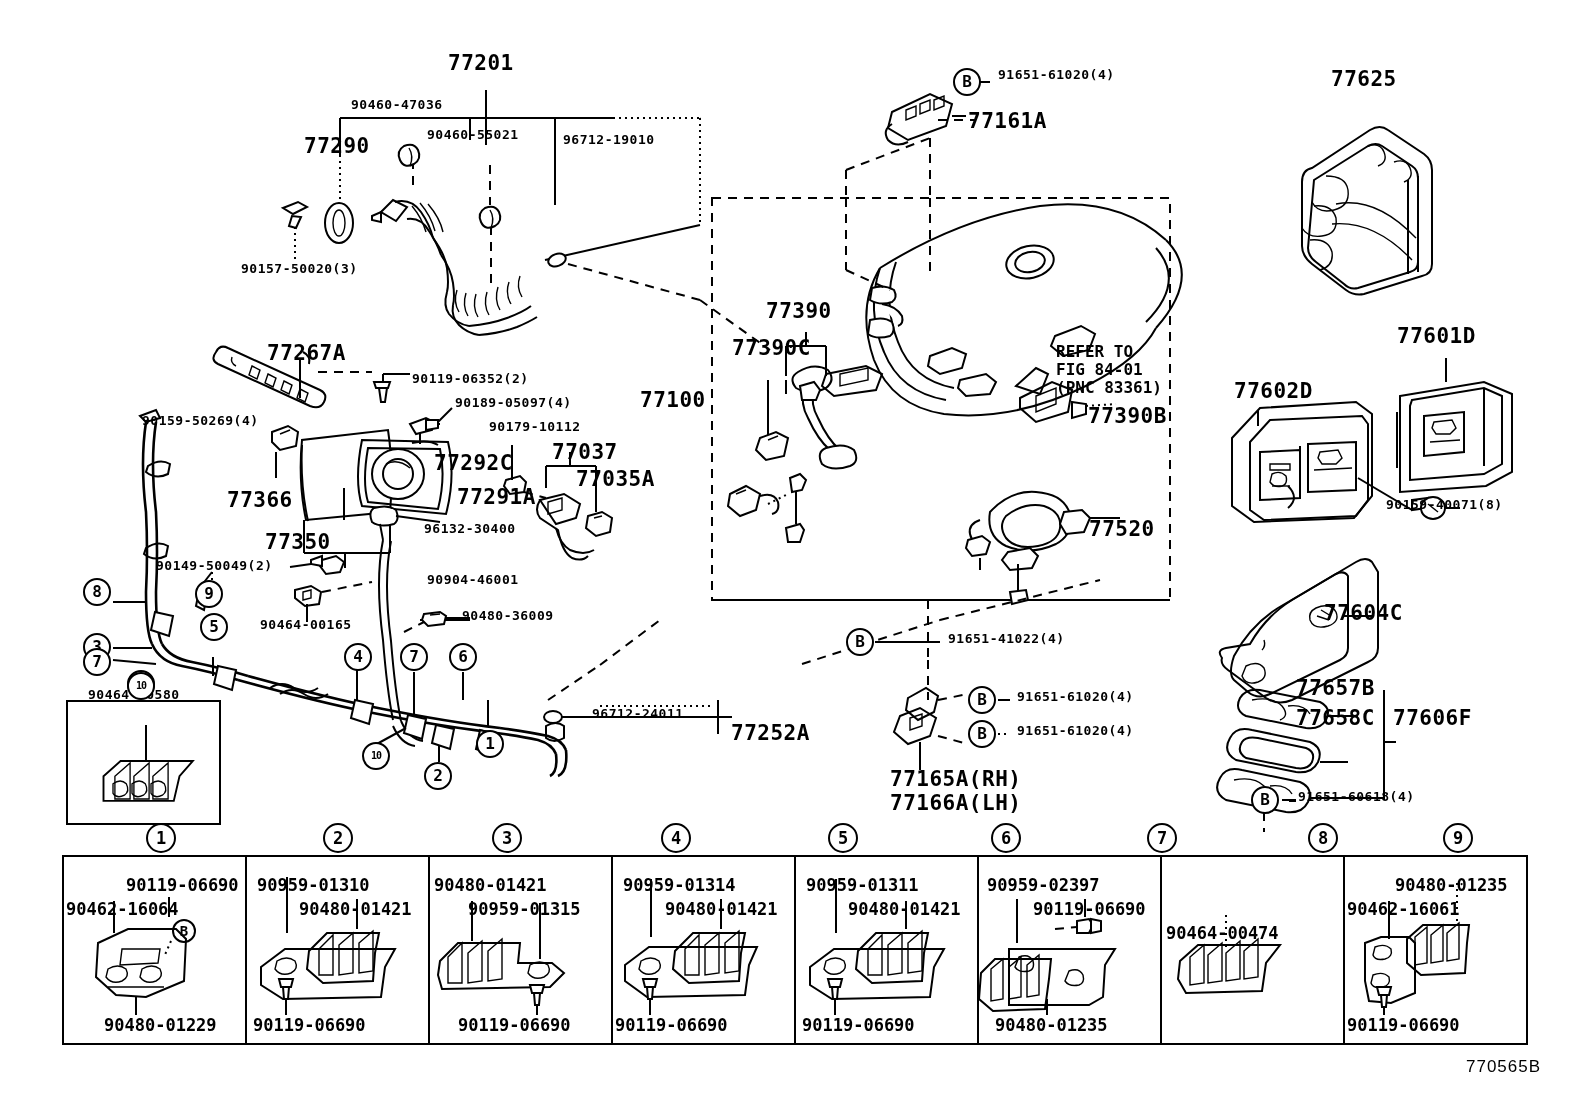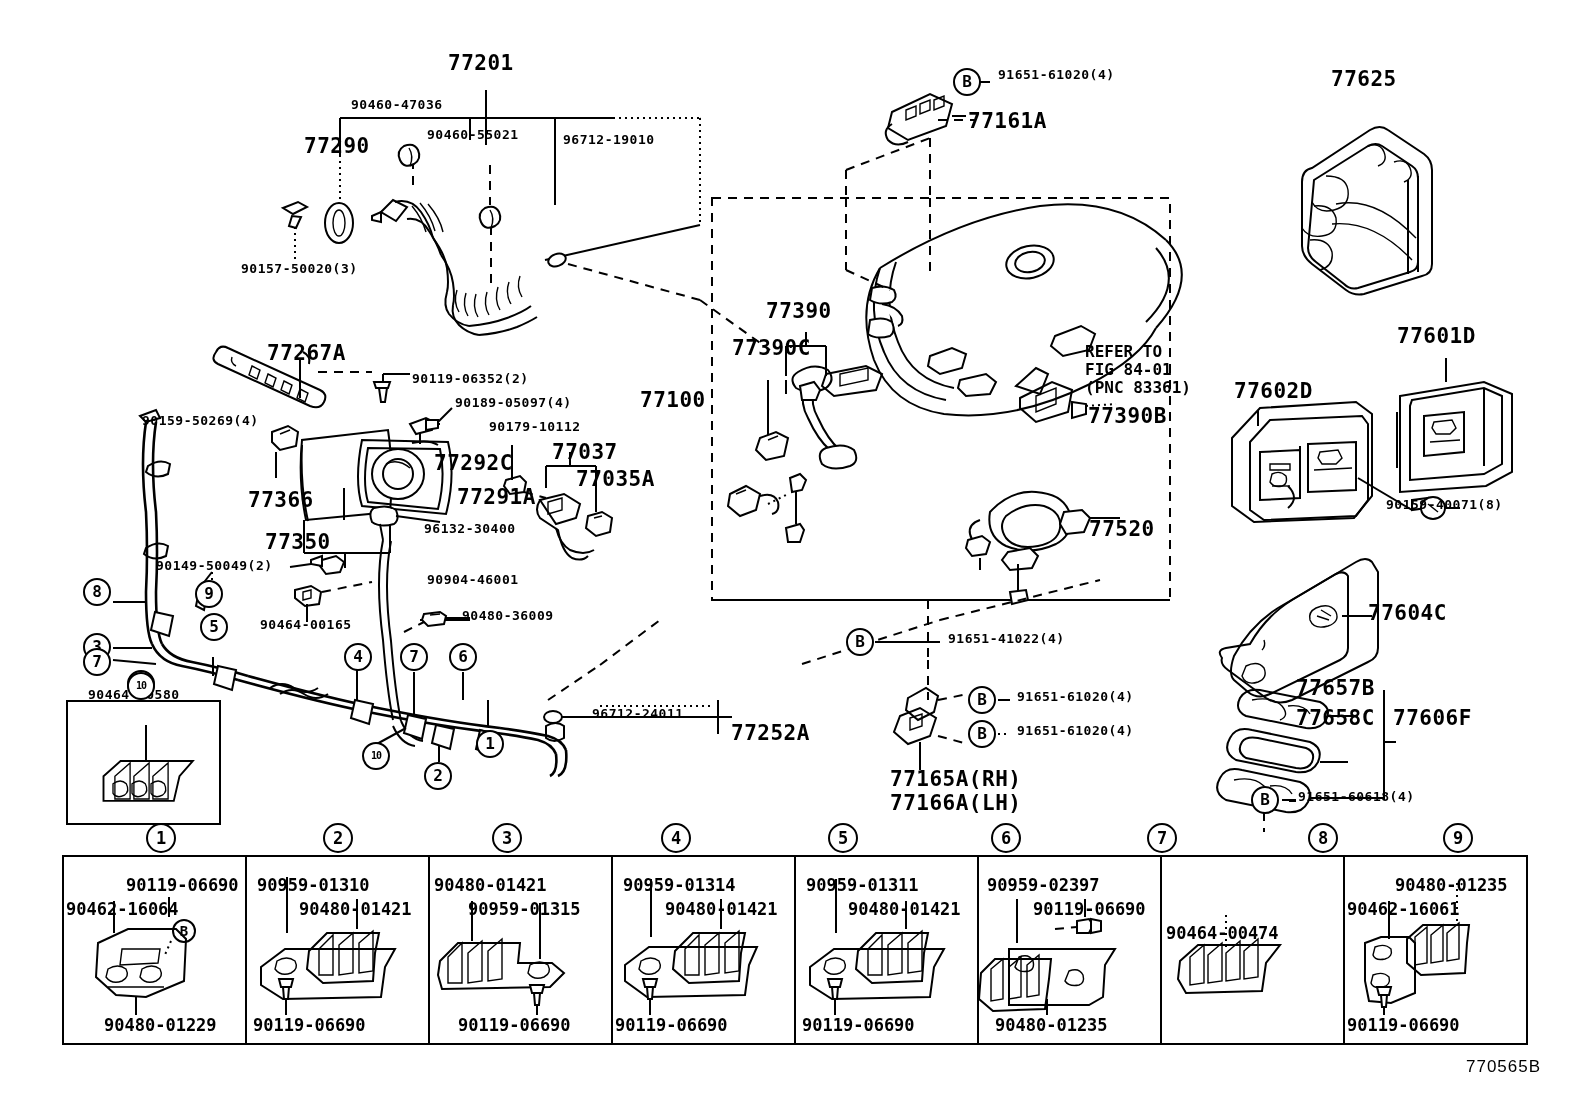--- a/index.html
+++ b/index.html
@@ -501,53 +501,53 @@
 
   <div class="lbl big" style="left:267px;top:342px">77267A</div>
   <div class="lbl" style="left:412px;top:372px">90119-06352(2)</div>
   <div class="lbl" style="left:455px;top:396px">90189-05097(4)</div>
   <div class="lbl" style="left:489px;top:420px">90179-10112</div>
   <div class="lbl big" style="left:552px;top:441px">77037</div>
   <div class="lbl big" style="left:576px;top:468px">77035A</div>
   <div class="lbl big" style="left:434px;top:452px">77292C</div>
   <div class="lbl big" style="left:457px;top:486px">77291A</div>
   <div class="lbl" style="left:424px;top:522px">96132-30400</div>
-  <div class="lbl big" style="left:248px;top:489px">77366</div>
+  <div class="lbl big" style="left:227px;top:489px">77366</div>
   <div class="lbl big" style="left:265px;top:531px">77350</div>
   <div class="lbl" style="left:142px;top:414px">90159-50269(4)</div>
   <div class="lbl" style="left:156px;top:559px">90149-50049(2)</div>
   <div class="lbl" style="left:260px;top:618px">90464-00165</div>
   <div class="lbl" style="left:427px;top:573px">90904-46001</div>
   <div class="lbl" style="left:462px;top:609px">90480-36009</div>
 
   <div class="lbl big" style="left:640px;top:389px">77100</div>
   <div class="lbl big" style="left:968px;top:110px">77161A</div>
   <div class="lbl" style="left:998px;top:68px">91651-61020(4)</div>
   <div class="lbl big" style="left:766px;top:300px">77390</div>
   <div class="lbl big" style="left:732px;top:337px">77390C</div>
   <div class="lbl big" style="left:1088px;top:405px">77390B</div>
   <div class="lbl big" style="left:1089px;top:518px">77520</div>
-  <div class="lbl refer" style="left:1085px;top:343px">REFER TO
+  <div class="lbl refer" style="left:1056px;top:343px">REFER TO
 FIG 84-01
 (PNC 83361)</div>
   <div class="lbl" style="left:948px;top:632px">91651-41022(4)</div>
   <div class="lbl big" style="left:890px;top:768px">77165A(RH)</div>
   <div class="lbl big" style="left:890px;top:792px">77166A(LH)</div>
   <div class="lbl" style="left:1017px;top:690px">91651-61020(4)</div>
   <div class="lbl" style="left:1017px;top:724px">91651-61020(4)</div>
 
   <div class="lbl" style="left:592px;top:707px">96712-24011</div>
   <div class="lbl big" style="left:731px;top:722px">77252A</div>
   <div class="lbl" style="left:88px;top:688px">90464-00580</div>
 
   <div class="lbl big" style="left:1331px;top:68px">77625</div>
   <div class="lbl big" style="left:1397px;top:325px">77601D</div>
   <div class="lbl big" style="left:1234px;top:380px">77602D</div>
   <div class="lbl" style="left:1386px;top:498px">90159-40071(8)</div>
-  <div class="lbl big" style="left:1368px;top:602px">77604C</div>
+  <div class="lbl big" style="left:1324px;top:602px">77604C</div>
   <div class="lbl big" style="left:1296px;top:677px">77657B</div>
   <div class="lbl big" style="left:1296px;top:707px">77658C</div>
   <div class="lbl big" style="left:1393px;top:707px">77606F</div>
   <div class="lbl" style="left:1298px;top:790px">91651-60618(4)</div>
 
   <div class="circ" style="left:953px;top:68px">B</div>
   <div class="circ" style="left:846px;top:628px">B</div>
   <div class="circ" style="left:968px;top:686px">B</div>
   <div class="circ" style="left:968px;top:720px">B</div>
   <div class="circ" style="left:1251px;top:786px">B</div>

